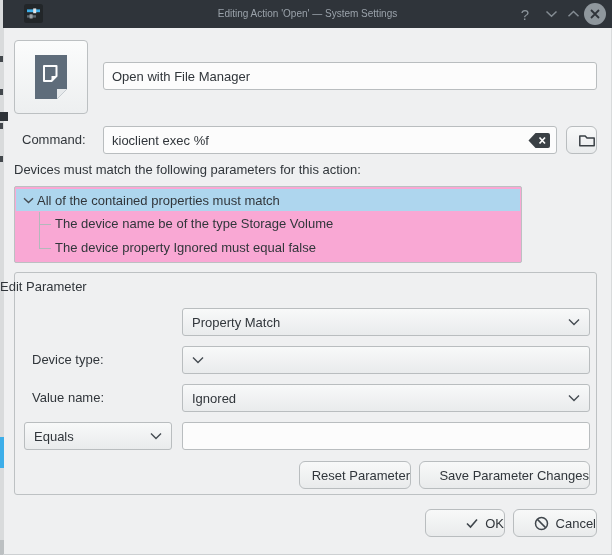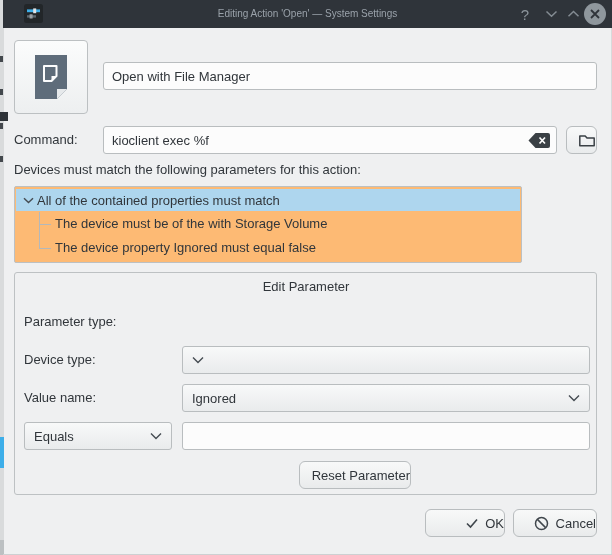--- a/index.html
+++ b/index.html
@@ -34,48 +34,48 @@
     background:linear-gradient(#f8f9f9, #e9ebec);
     border:1px solid #b9bdbf; border-radius:3px;
     display:flex; align-items:center; color:#31363b; font-size:13px;
   }
   .btn { justify-content:flex-end; gap:7px;border-radius:6px; }
   .combo { justify-content:space-between; padding:0 9px; }
   .field {
     position:absolute; background:#fcfcfc; border:1px solid #b9bdbf; border-radius:3px;
     font-family:"Liberation Sans", sans-serif; font-size:13px; color:#31363b; padding:0 8px;
   }
-  .label { position:absolute; line-height:28px; }
+  .label { position:absolute; line-height:28px;margin-left:8px; }
 
   
   .icon-btn { position:absolute; left:14px; top:40px; width:74px; height:74px;
     background:linear-gradient(#fbfcfc, #edeff0); border:1px solid #bcc0c2; border-radius:4px;
     display:flex; align-items:center; justify-content:center; }
   .name-input { left:103px; top:62px; width:494px; height:28px; }
   .cmd-label { left:14px; top:126px; }
   .cmd-input { left:103px; top:126px; width:454px; height:28px; padding-right:34px; }
   .clear-ic { position:absolute; left:527px; top:132px; }
   .folder-btn { position:absolute; left:566px; top:126px; width:31px; height:28px; }
   .devices-heading { position:absolute; left:14px; top:161px; line-height:18px; }
 
   
   .tree { position:absolute; left:14px; top:186px; width:508px; height:77px;
-    background:#fdba74; border:1px solid #bcc0c2; border-radius:2px;text-decoration:underline; }
+    background:#f9a8d4; border:1px solid #bcc0c2; border-radius:2px;text-decoration:underline; }
   .tree-root { position:absolute; left:1px; right:1px; top:2px; height:22px;
     background:#aed6ee; display:flex; align-items:center; }
   .tree-expander { margin-left:7px; width:12px; display:flex; }
   .tree-root span.t { margin-left:2px; }
   .tree-child { position:absolute; left:40px; height:22px; line-height:22px; }
   .branch-v { position:absolute; left:24px; top:25px; width:1px; height:36px; background:#b3b8bb; }
   .branch-h { position:absolute; left:24px; width:12px; height:1px; background:#b3b8bb; }
 
   
   .groupbox { position:absolute; left:14px; top:272px; width:583px; height:223px;
     border:1px solid #bdc1c3; border-radius:3px; }
-  .group-title { position:absolute; left:0; right:0; top:279px; text-align:center; }
+  .group-title { position:absolute; left:0; right:0; top:279px; text-align:left; }
   .combo-wide { position:absolute; left:182px; width:408px; height:28px; }
   .op-combo { position:absolute; left:24px; top:422px; width:148px; height:28px; }
   .value-input { left:182px; top:422px; width:408px; height:28px; }
   .reset-btn { position:absolute; left:299px; top:461px; width:112px; height:28px; }
   .save-btn { position:absolute; left:419px; top:461px; width:171px; height:28px; }
 
   
   .ok-btn { position:absolute; left:425px; top:509px; width:80px; height:28px; }
   .cancel-btn { position:absolute; left:513px; top:509px; width:84px; height:28px; }
 
@@ -155,28 +155,33 @@
       <span class="tree-expander">
         <svg width="11" height="7" viewBox="0 0 11 7">
             <polyline points="1,1.2 5.5,5.6 10,1.2" fill="none" stroke="#454c52" stroke-width="1.4"></polyline>
           </svg>
       </span>
       <span class="t">All of the contained properties must match</span>
     </div>
     <div class="branch-v"></div>
     <div class="branch-h" style="top:37px"></div>
     <div class="branch-h" style="top:61px"></div>
-    <div class="tree-child" style="top:26px">The device must be of the with Storage Volume</div>
+    <div class="tree-child" style="top:26px">The device name be of the type Storage Volume</div>
     <div class="tree-child" style="top:50px">The device property Ignored must equal false</div>
   </div>
 
   <div class="groupbox"></div>
   <div class="group-title">Edit Parameter</div>
 
-  <div class="label" style="left:24px; top:308px">Parameter type:</div>
+  <div class="combo combo-wide" style="top:308px">
+    <span>Property Match</span>
+    <svg width="12" height="8" viewBox="0 0 12 8">
+        <polyline points="1,1.4 6,6.4 11,1.4" fill="none" stroke="#454c52" stroke-width="1.4"></polyline>
+      </svg>
+  </div>
 
   <div class="label" style="left:24px; top:346px">Device type:</div>
   <div class="combo combo-wide" style="top:346px">
     <svg width="12" height="8" viewBox="0 0 12 8">
         <polyline points="1,1.4 6,6.4 11,1.4" fill="none" stroke="#454c52" stroke-width="1.4"></polyline>
       </svg>
   </div>
 
   <div class="label" style="left:24px; top:384px">Value name:</div>
   <div class="combo op-combo">
@@ -189,20 +194,23 @@
   <div class="combo combo-wide" style="top:384px">
     <span>Ignored</span>
     <svg width="12" height="8" viewBox="0 0 12 8">
         <polyline points="1,1.4 6,6.4 11,1.4" fill="none" stroke="#454c52" stroke-width="1.4"></polyline>
       </svg>
   </div>
   <input class="field value-input" value="" style="">
 
   <div class="btn reset-btn">
     <span>Reset Parameter</span>
+  </div>
+  <div class="btn save-btn">
+    <span>Save Parameter Changes</span>
   </div>
 
   <div class="btn ok-btn">
     <svg width="12" height="11" viewBox="0 0 12 11">
         <polyline points="1,5.5 4.5,9 11,1.5" fill="none" stroke="#3f464c" stroke-width="1.6"></polyline>
       </svg>
     <span>OK</span>
   </div>
   <div class="btn cancel-btn">
     <svg width="15" height="15" viewBox="0 0 15 15">

